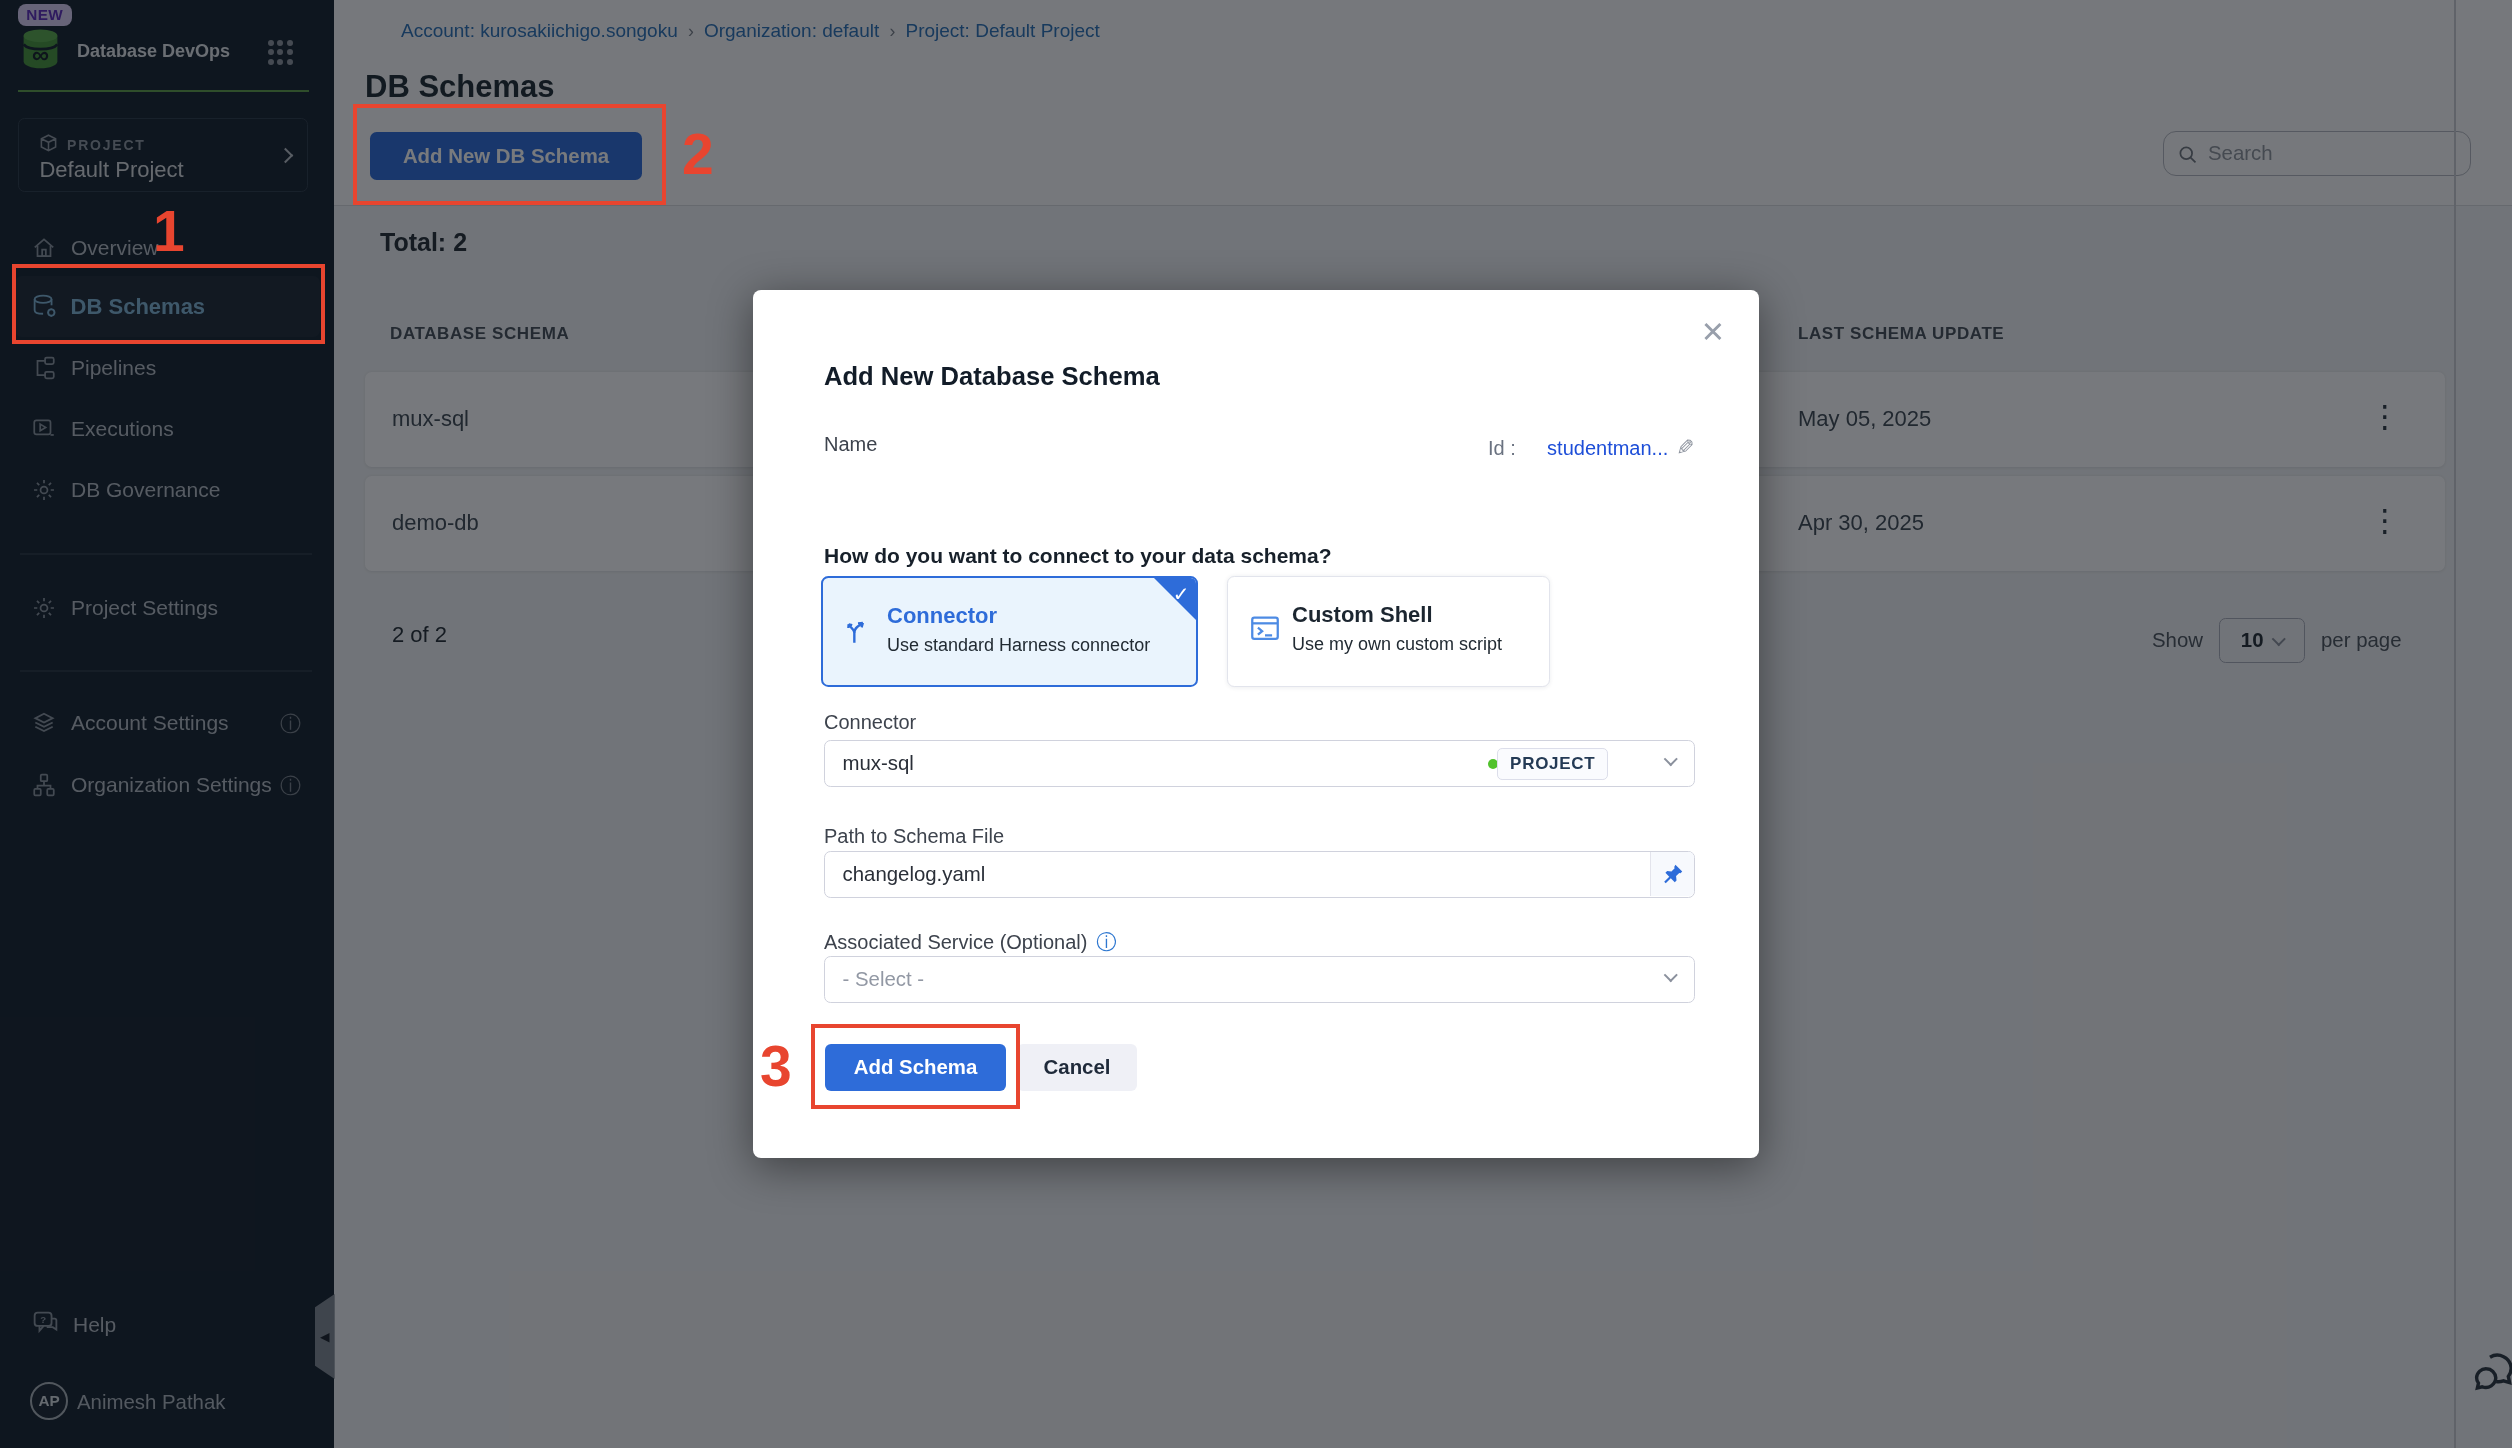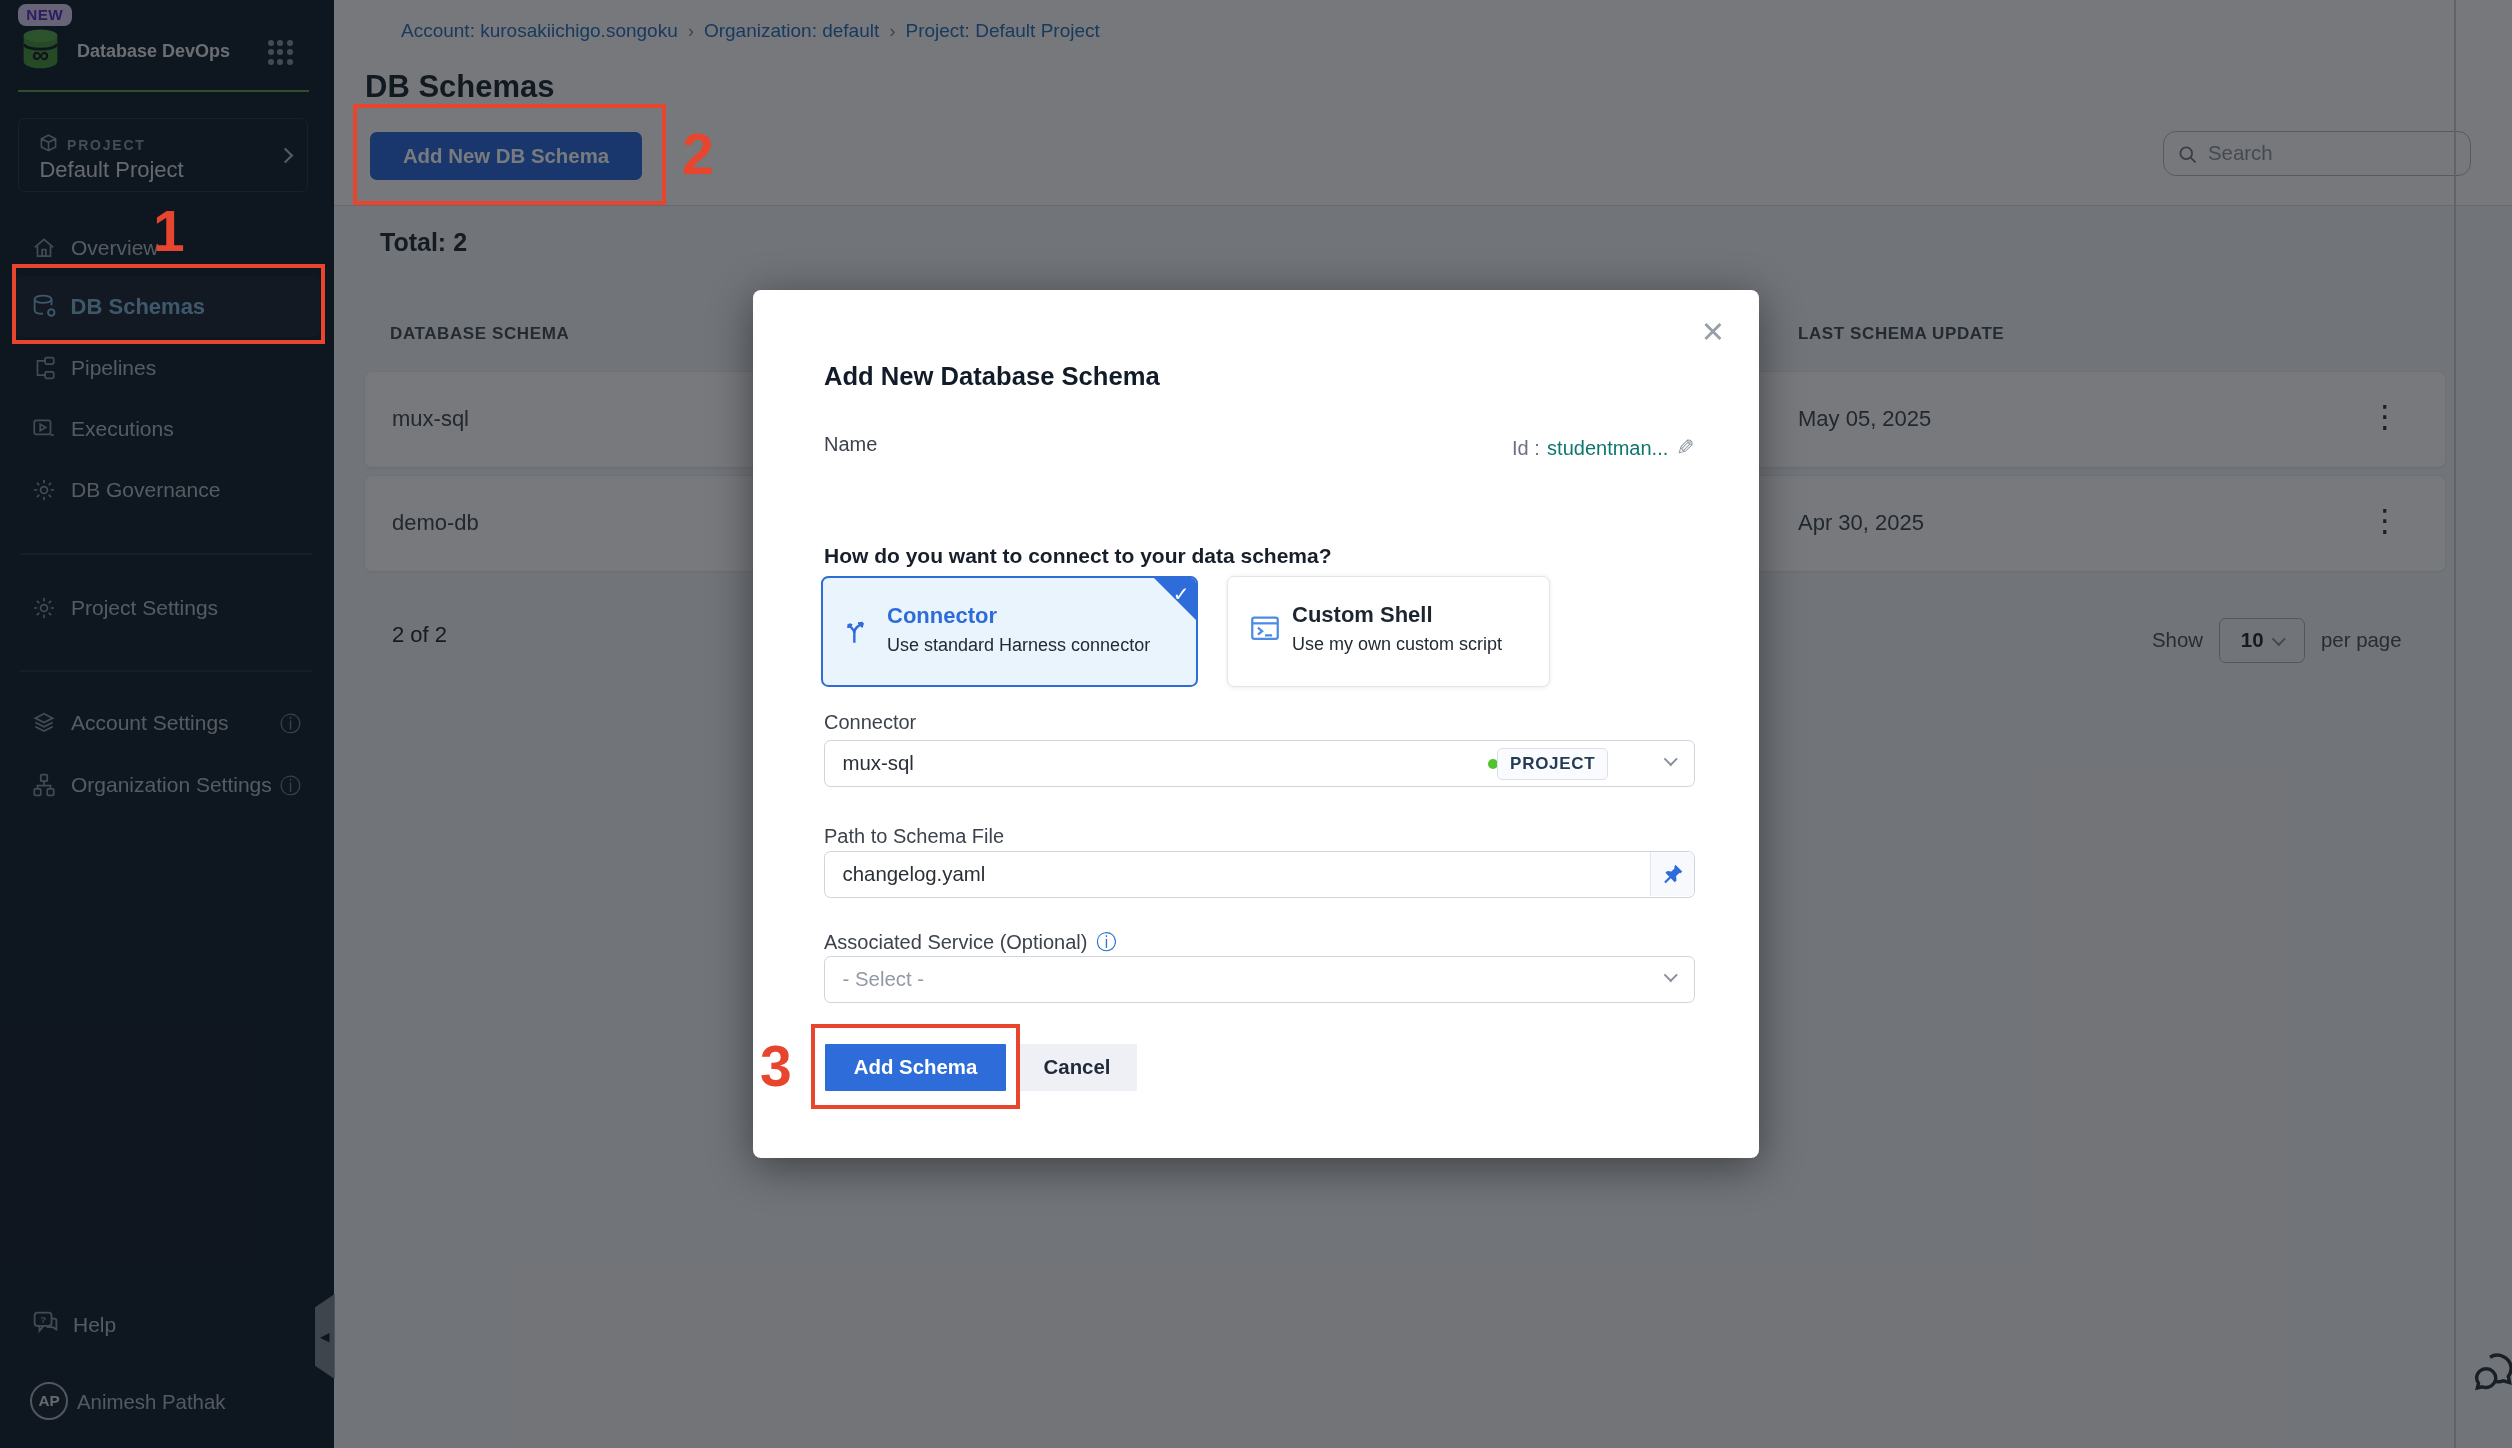--- a/index.html
+++ b/index.html
@@ -78,21 +78,21 @@
   .chaticon{position:absolute;left:2136px;top:1348px;width:48px;height:48px;cursor:pointer;}
 
   
   .overlay{position:absolute;inset:0;background:rgba(10,13,18,.55);z-index:40;}
   .modal{position:absolute;left:753px;top:290px;width:1006px;height:868px;background:#ffffff;border-radius:8px;
     box-shadow:0 8.8px 44px rgba(0,0,0,.45);z-index:50;}
   .mclose{position:absolute;right:34px;top:25px;font-size:29px;color:#989fab;cursor:pointer;font-weight:400;}
   .mtitle{position:absolute;left:71px;top:51px;font-size:25.6px;font-weight:700;color:#121c28;}
   .flabel{position:absolute;left:71px;font-size:20px;color:#3d434d;}
   .idrow{position:absolute;right:65px;top:145px;display:flex;align-items:center;gap:7.3px;font-size:20px;}
-  .idrow .idl{color:#6a7280;} .idrow .idv{color:#0f766e;cursor:pointer;}
+  .idrow .idl{color:#6a7280;} .idrow .idv{color:#1d4ed8;cursor:pointer;margin-left:24px;}
   .idrow .pencil{color:#8d939e;font-size:22px;transform:scaleX(-1);cursor:pointer;}
   .tinput{position:absolute;left:71px;width:871px;height:47px;border:1.5px solid #d0d2dd;border-radius:6.6px;
     font-size:20.4px;color:#2a2f38;padding:0 17.5px;outline:none;background:#fff;}
   .question{position:absolute;left:71px;top:254px;font-size:21px;font-weight:700;color:#17202a;}
   .card{position:absolute;top:286px;height:111px;border-radius:7.3px;cursor:pointer;}
   .card1{left:68px;width:377px;background:#eaf4fd;border:2.2px solid #2e6cd9;overflow:hidden;}
   .card2{left:474px;width:323px;background:#fff;border:1.5px solid #e2e4ec;box-shadow:0 0.7px 4.4px rgba(30,40,60,.08);}
   .wedge{position:absolute;top:-0.7px;right:-0.7px;width:0;height:0;border-top:44px solid #2e6cd9;border-left:44px solid transparent;}
   .wcheck{position:absolute;top:4.4px;right:6.6px;color:#fff;font-size:20px;font-weight:700;}
   .card .cicon{position:absolute;left:20.4px;top:35px;}
@@ -106,21 +106,21 @@
   .gdot{position:absolute;right:196px;top:18px;width:10.2px;height:10.2px;border-radius:50%;background:#52c22d;}
   .scopetag{position:absolute;right:86px;top:7.3px;border:1.5px solid #dcdeea;background:#fafbfe;border-radius:5.1px;
     padding:5.1px 11.7px;font-size:17px;font-weight:600;letter-spacing:0.7px;color:#243a55;}
   .pathwrap{position:absolute;left:71px;width:871px;height:47px;border:1.5px solid #d0d2dd;border-radius:6.6px;background:#fff;}
   .pathwrap input{position:absolute;left:0;top:0;width:818px;height:44px;border:none;outline:none;font-size:20.4px;
     color:#2a2f38;padding:0 17.5px;background:transparent;}
   .pinbox{position:absolute;right:0;top:0;width:44px;height:44px;border-left:1.5px solid #e3e4ec;display:flex;
     align-items:center;justify-content:center;cursor:pointer;border-radius:0 5.1px 5.1px 0;background:#f7f9fd;}
   .assoclabel{position:absolute;left:71px;top:638px;font-size:20px;color:#3d434d;display:flex;gap:8.8px;align-items:center;}
   .assoclabel .minfo{color:#2e77d0;font-size:20.4px;cursor:pointer;}
-  .mbtn{position:absolute;top:754px;height:47px;border:none;border-radius:1px;font-size:20.4px;font-weight:700;cursor:pointer;}
+  .mbtn{position:absolute;top:754px;height:47px;border:none;border-radius:6px;font-size:20.4px;font-weight:700;cursor:pointer;}
   .submitbtn{left:72px;width:181px;background:#2e6cd9;color:#fff;}
   .cancelbtn{left:264px;width:120px;background:#eff0f6;color:#1f2a3a;}
 
   
   .ann{z-index:60;position:absolute;}
   .annbox{border:4.4px solid #e8452f;}
   .annnum{color:#e8452f;font-weight:700;font-size:57px;line-height:1;}
 
   svg{display:block;}
 </style>

